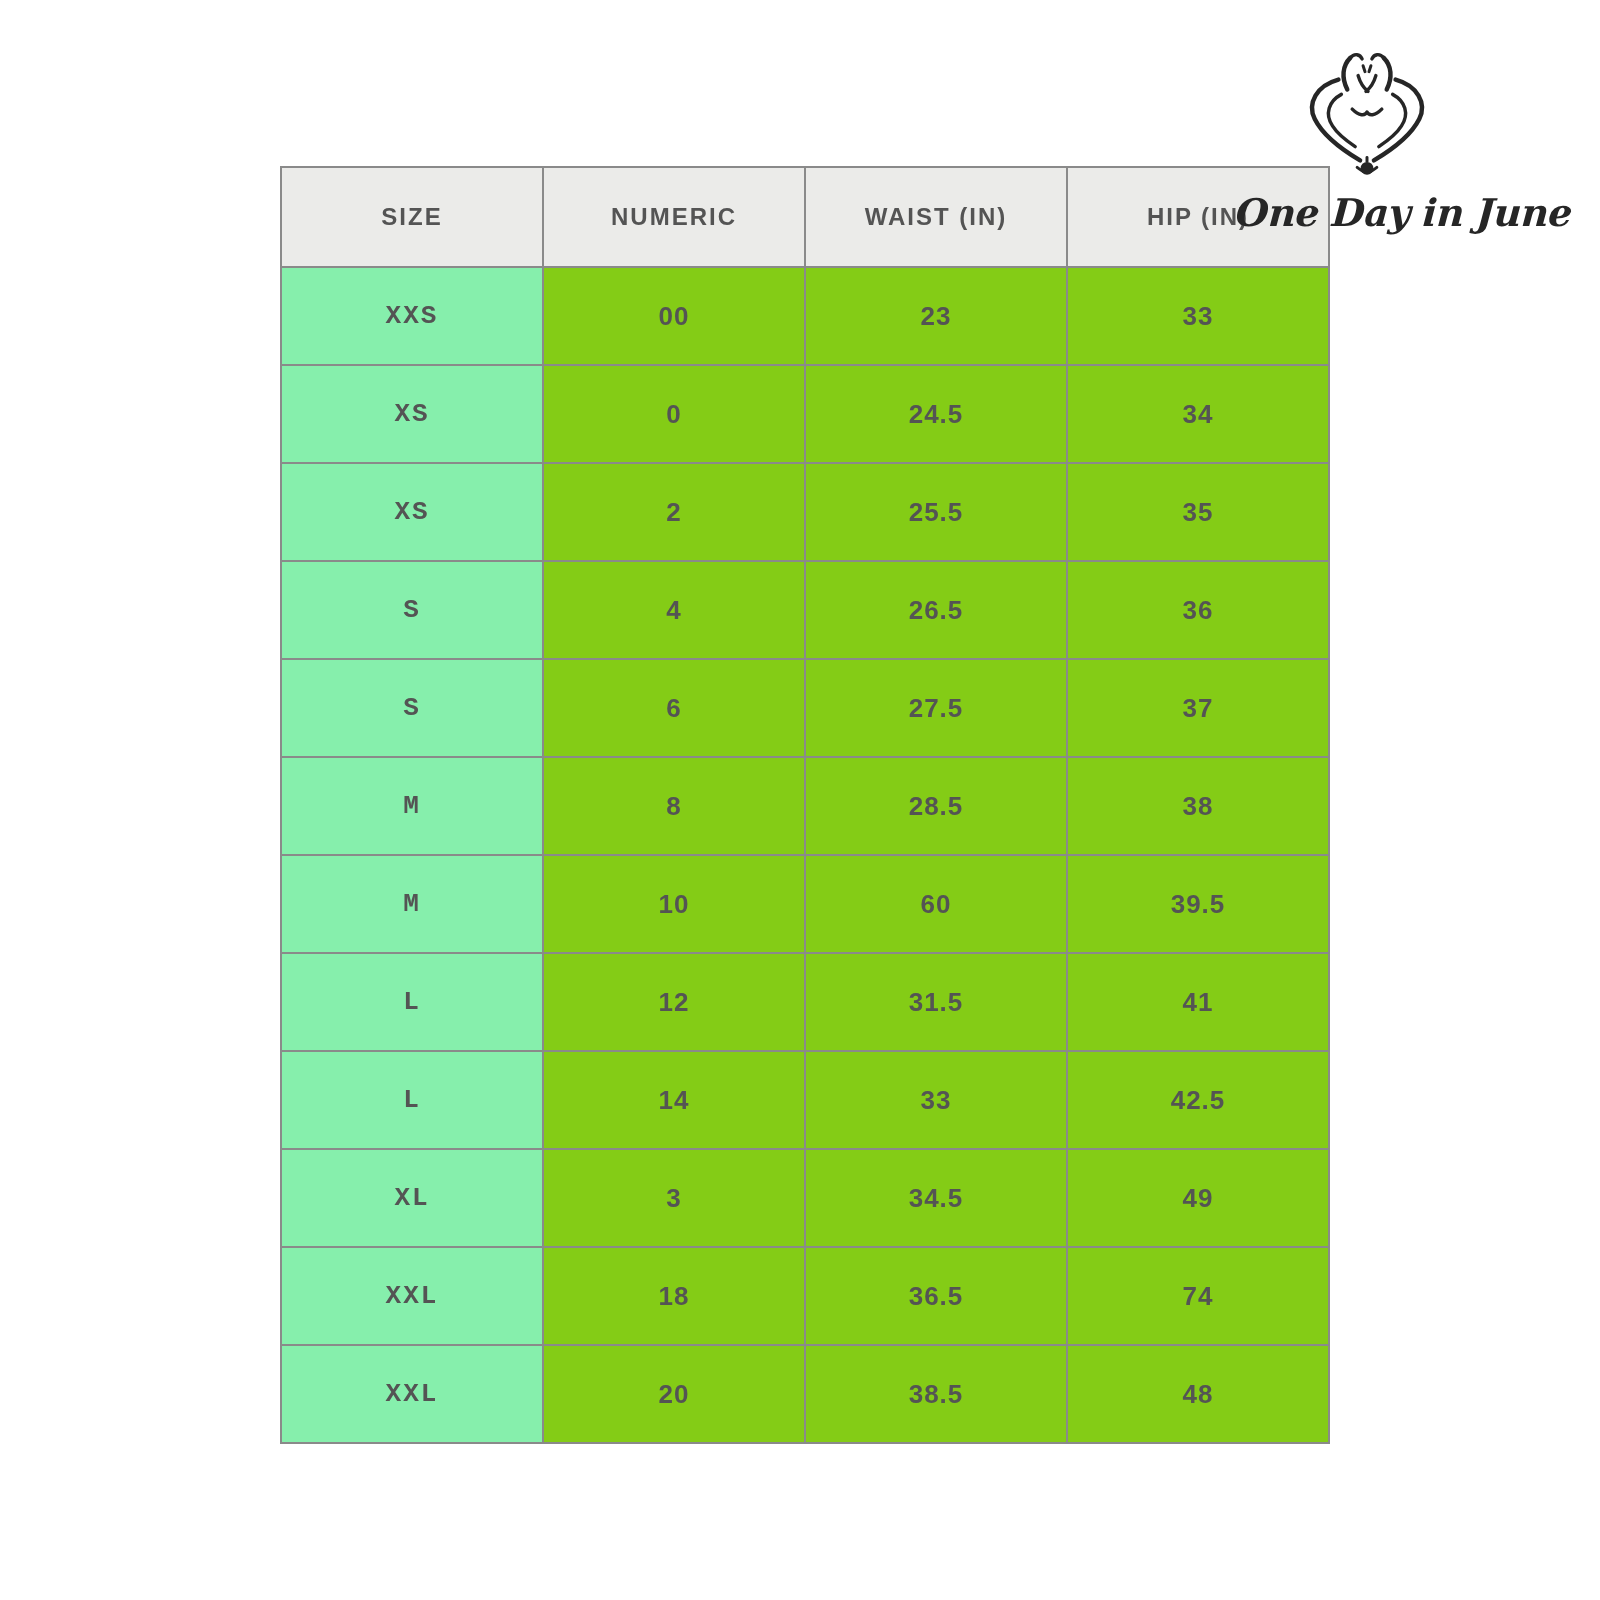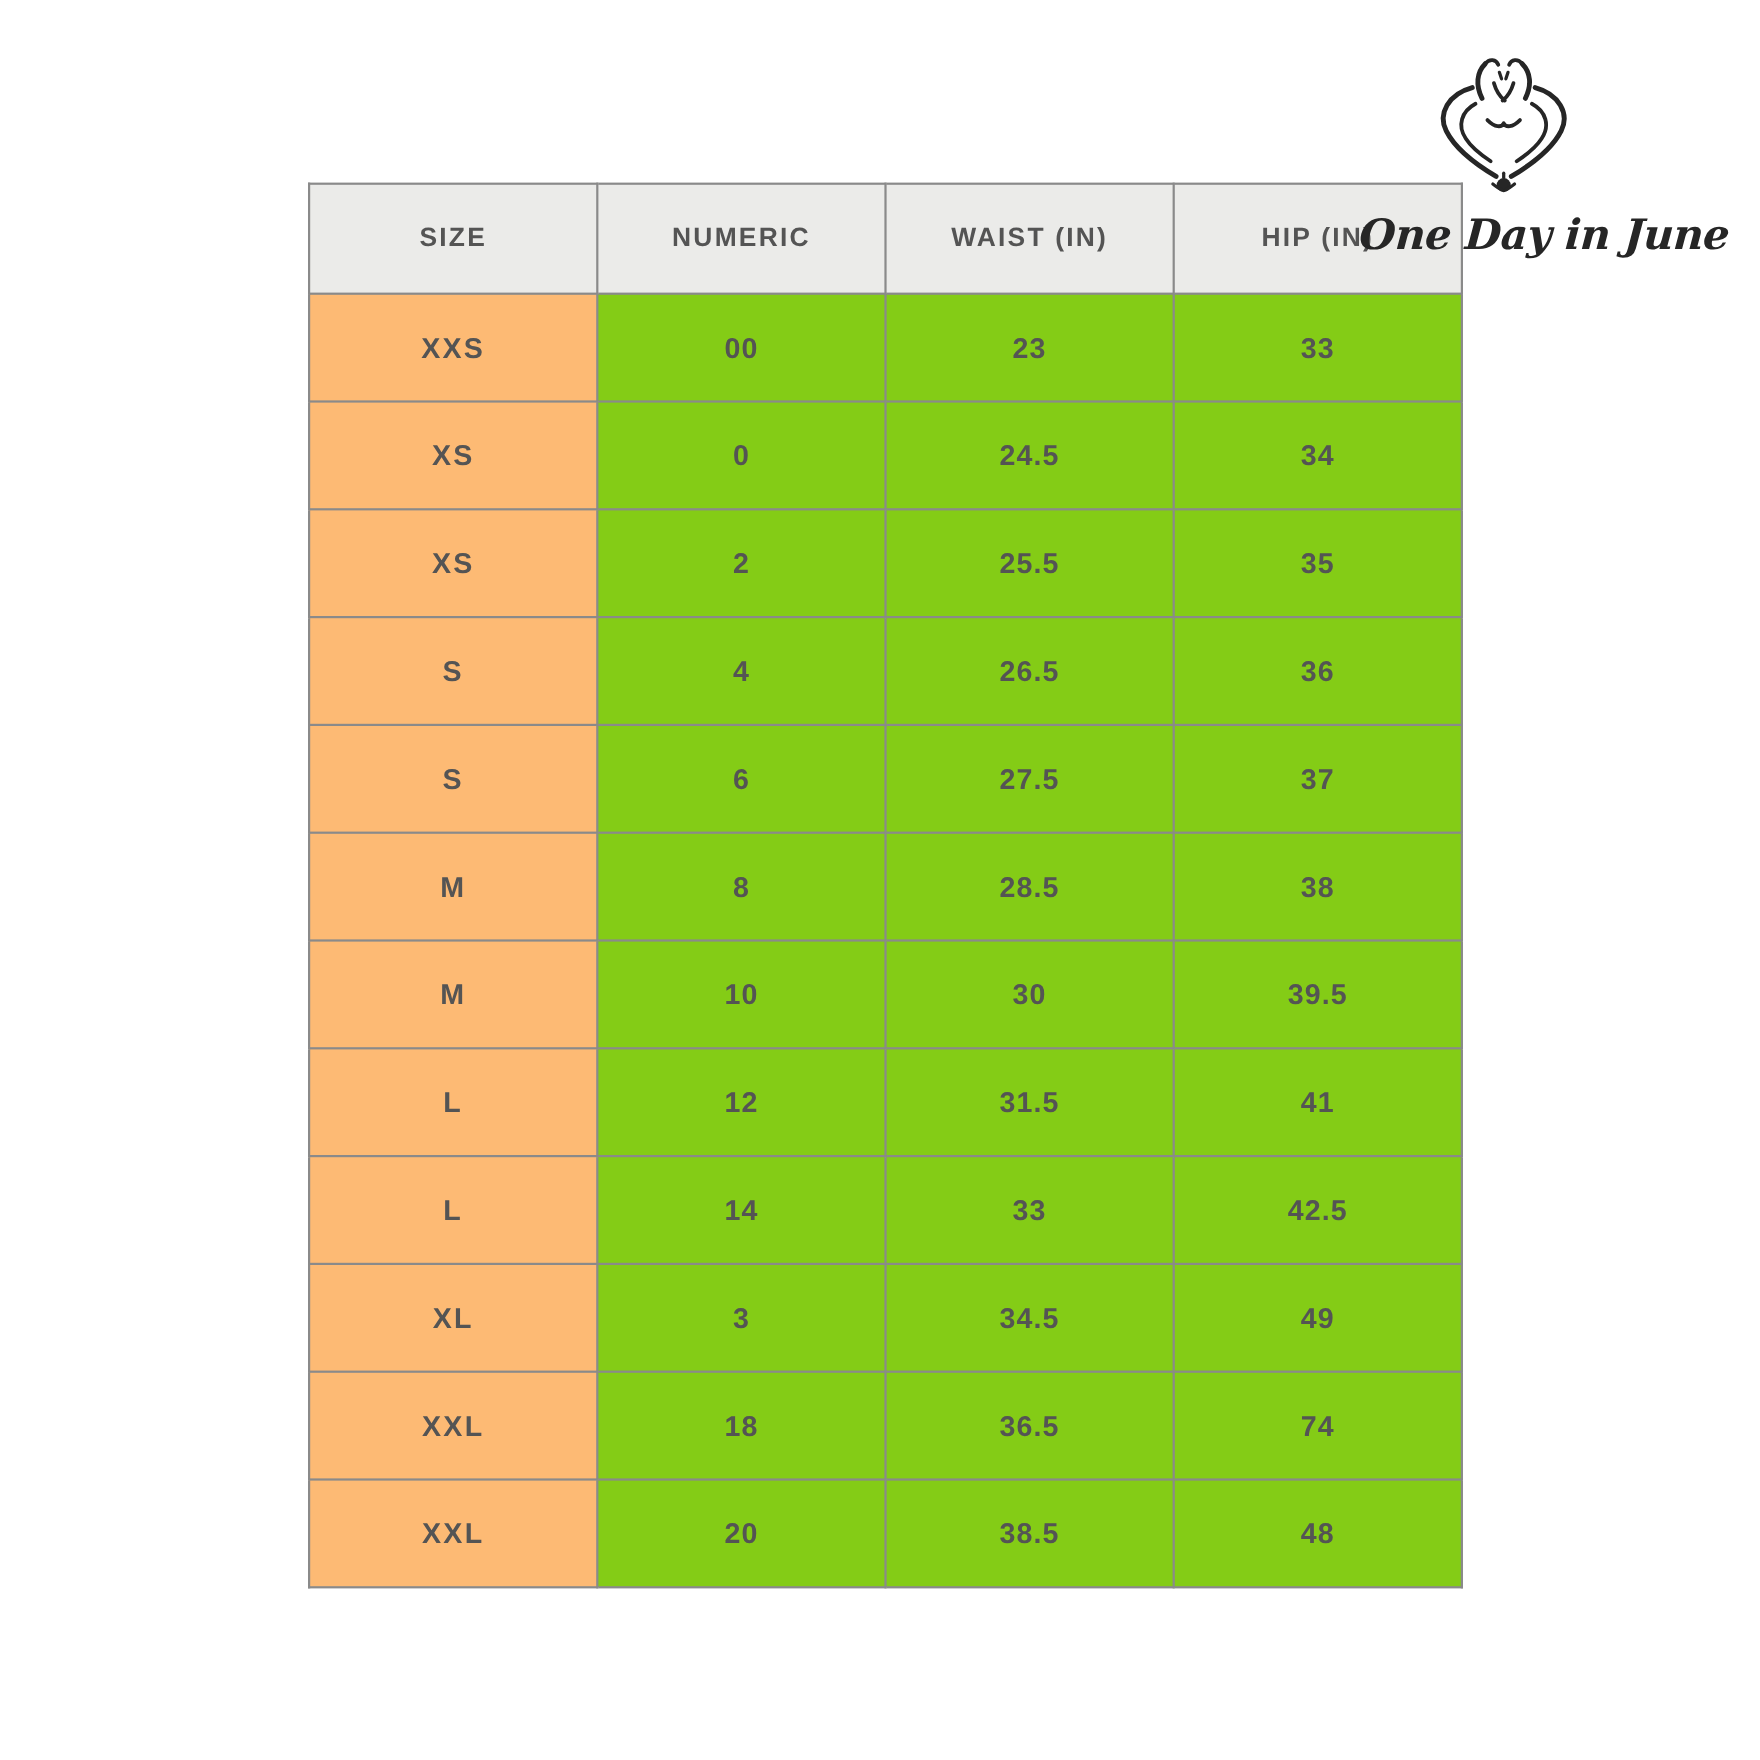--- a/index.html
+++ b/index.html
@@ -40,22 +40,23 @@
     background: #ebebe9;
     font-size: 24px;
     letter-spacing: 2px;
   }
   table.size-chart td {
     background: #84cc16;
     font-size: 26px;
     letter-spacing: 1px;
   }
   table.size-chart td.size-col {
-    background: #fdba74;
+    background: #86efac;
     letter-spacing: 2px;
+    font-family: Liberation Mono, monospace;
   }
   .logo-lion {
     position: absolute;
     left: 1292px;
     top: 50px;
     z-index: 6;
   }
   .brand-text {
     position: absolute;
     left: 1236px;
@@ -124,21 +125,21 @@
         </tr>
         <tr>
           <td class="size-col">M</td>
           <td>8</td>
           <td>28.5</td>
           <td>38</td>
         </tr>
         <tr>
           <td class="size-col">M</td>
           <td>10</td>
-          <td>30</td>
+          <td>60</td>
           <td>39.5</td>
         </tr>
         <tr>
           <td class="size-col">L</td>
           <td>12</td>
           <td>31.5</td>
           <td>41</td>
         </tr>
         <tr>
           <td class="size-col">L</td>

